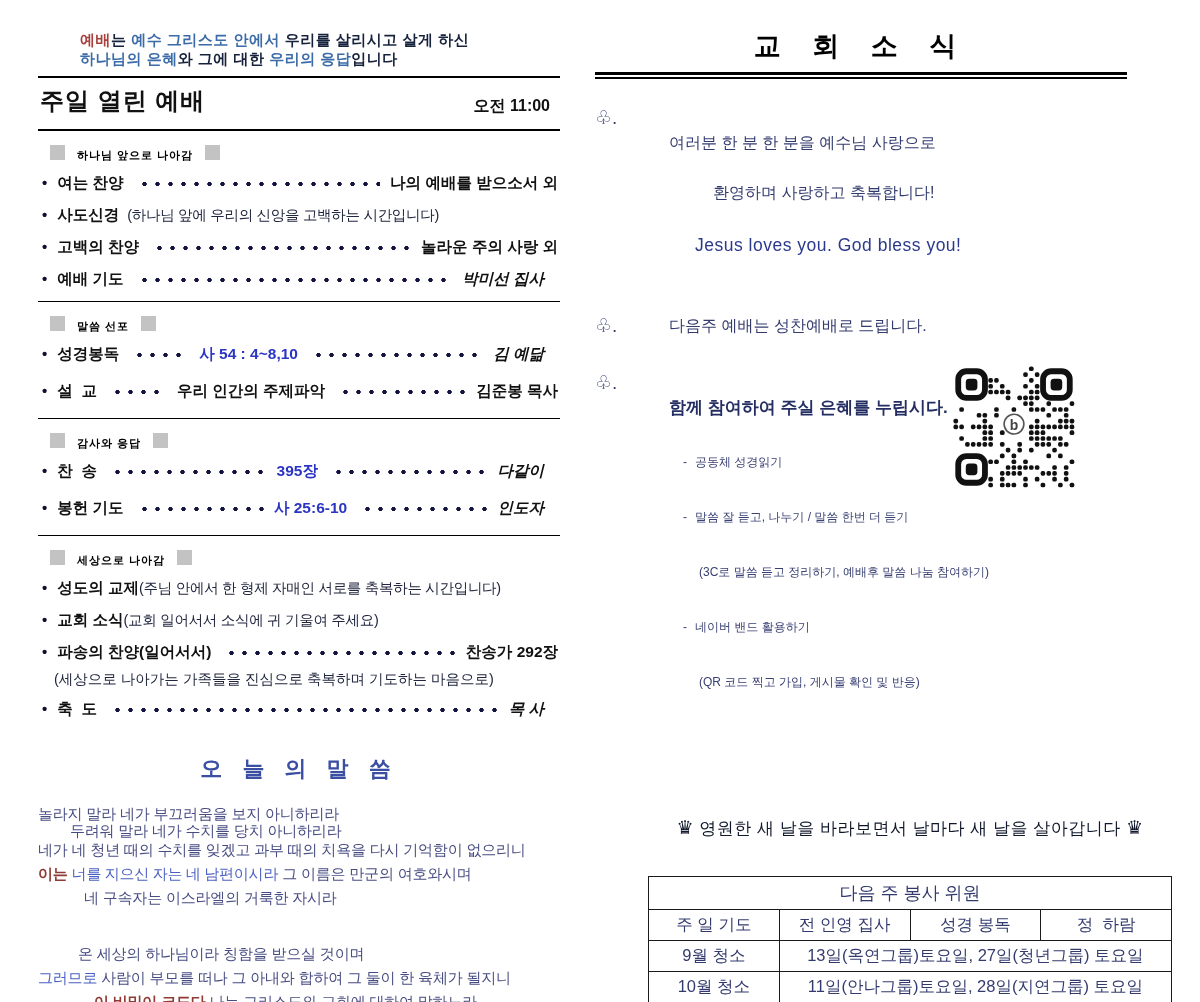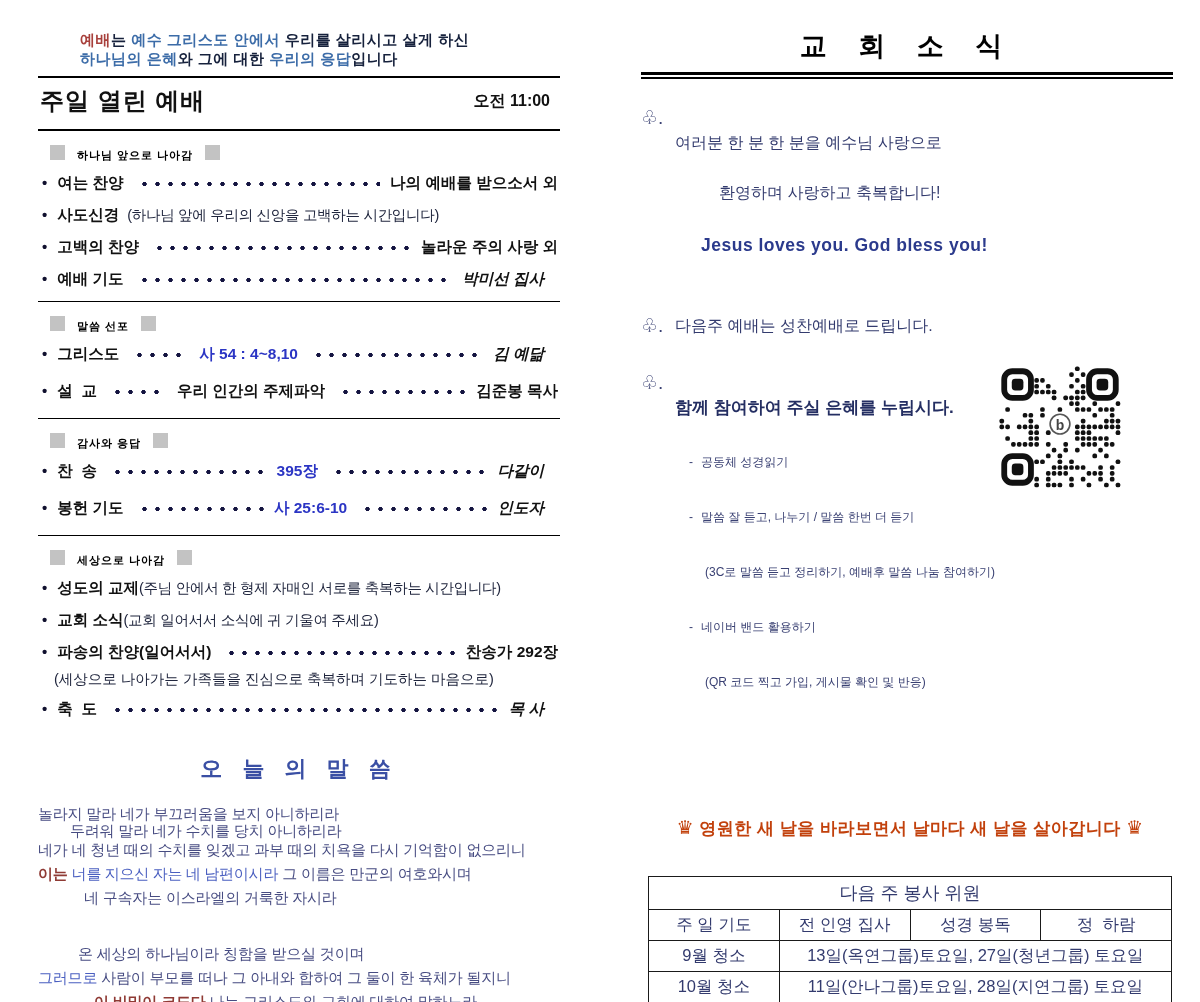--- a/index.html
+++ b/index.html
@@ -3,31 +3,31 @@
 <meta charset="utf-8">
 <style>
   * { margin:0; padding:0; box-sizing:border-box; }
   html,body { background:#fff; }
   body {
     width:1200px; height:1002px; position:relative; overflow:hidden;
     font-family:"Liberation Sans","DejaVu Sans",sans-serif;
     color:#111;
   }
   .col-left { position:absolute; left:38px; top:30px; width:522px; }
-  .col-right { position:absolute; left:641px; top:28px; width:532px; }
+  .col-right { position:absolute; left:595px; top:28px; width:532px; }
   .bottom-right { position:absolute; left:640px; top:816px; width:540px; }
 
   
   .intro { padding-left:42px; font-size:15px; font-weight:bold; line-height:19px; letter-spacing:.5px; }
   .c-red { color:#a8403c; }
   .c-blue { color:#3c6ca8; }
   .c-dark { color:#16213c; }
   .rule { border-top:2px solid #000; margin-top:8px; }
   .rule.thin { border-top-width:1.5px; }
-  .title-row { display:flex; align-items:center; justify-content:space-between; padding:7px 4px 4px 2px; }
+  .title-row { display:flex; align-items:flex-end; justify-content:space-between; padding:7px 4px 4px 2px; }
   .service-title { font-size:24px; font-weight:bold; letter-spacing:1px; }
   .service-time { font-size:16px; font-weight:bold; padding-right:6px; }
 
   .sec-header { text-align:left; font-size:11px; font-weight:bold; color:#000000; margin:14px 0 10px; letter-spacing:1px; }
   .sq { display:inline-block; width:15px; height:15px; background:#c3c3c3; vertical-align:-1px; margin:0 12px; }
   .row { display:flex; align-items:baseline; font-size:15.5px; font-weight:bold; margin:0 2px 11px 4px; white-space:pre; }
   .sec-sparse .row { margin-bottom:16px; }
   .bullet { font-size:15px; margin-right:10px; color:#10102e; }
   .leader { flex:1 1 auto; align-self:center; height:6px; margin:0 10px;
     background-image:radial-gradient(circle, #141440 2px, rgba(0,0,0,0) 2.3px);
@@ -50,32 +50,32 @@
   .ind2 { padding-left:46px; }
   .ind3 { padding-left:40px;margin-top:32px; }
   .ind4 { padding-left:56px; }
 
   
   .church-title { text-align:center; font-size:27px; font-weight:bold; color:#000; letter-spacing:12px; padding-bottom:8px; }
   .dbl-line { height:7px; border-top:3px solid #000; border-bottom:2px solid #000; }
   .news { color:#333b6e; }
   .news-item { display:flex; margin-top:26px; font-size:16px; line-height:25px; }
   .clover { flex:0 0 34px; font-size:19px; color:#3a4173; }
-  .news-body { flex:1; white-space:pre-line; }
-  .news-en { color:#2b3a8c; font-weight:bold; font-size:17.5px; letter-spacing:.5px; padding-left:26px; margin-top:3px; }
+  .news-body { flex:1; white-space:pre-line;margin-left:40px; }
+  .news-en { color:#2b3a8c; font-weight:normal; font-size:17.5px; letter-spacing:.5px; padding-left:26px; margin-top:3px; }
   .news-line2 { padding-left:44px; }
   .news-strong { font-weight:bold; font-size:17px; color:#242e62; }
   .sub { margin:5px 0 0 14px; font-size:12px; line-height:25px; color:#3a4173; white-space:pre; }
   .sub .dash { margin-right:8px; }
   .sub.paren { margin-left:30px; }
   .qr-wrap { position:absolute; left:358px; top:338px; width:122px; height:122px; }
   .qr-wrap svg { width:100%; height:100%; }
 
   
-  .crown-line { text-align:center; color:#c2410c; font-weight:bold; font-size:17px; letter-spacing:.5px; white-space:pre; }
+  .crown-line { text-align:center; color:#0f172a; font-weight:normal; font-size:17px; letter-spacing:.5px; white-space:pre; }
   .crown { font-size:19px; }
   table.duty { border-collapse:collapse; width:524px; margin:36px auto 0; color:#333b6e; table-layout:fixed;padding-left:8px; }
   table.duty th, table.duty td { border:1.6px solid #1a1a1a; text-align:center; font-size:16.5px; padding:4px 2px; height:29px; white-space:pre; }
   table.duty th { font-size:18px; font-weight:normal; }
   .w1 { width:116px; } .w2 { width:168px; } .w3 { width:118px; } .w4 { width:122px; }
 </style>
 </head>
 <body>
 
 <div class="col-left">
@@ -97,21 +97,21 @@
     <div class="row"><span class="bullet">•</span><span class="label">여는 찬양</span><span class="leader"></span><span class="value">나의 예배를 받으소서 외</span></div>
     <div class="row"><span class="bullet">•</span><span class="label">사도신경</span><span class="note" style="margin-left:8px">(하나님 앞에 우리의 신앙을 고백하는 시간입니다)</span></div>
     <div class="row"><span class="bullet">•</span><span class="label">고백의 찬양</span><span class="leader"></span><span class="value">놀라운 주의 사랑 외</span></div>
     <div class="row"><span class="bullet">•</span><span class="label">예배 기도</span><span class="leader"></span><span class="value pad-r">박미선 집사</span></div>
   </div>
 
   <div class="rule thin"></div>
 
   <div class="sec-sparse">
     <div class="sec-header"><span class="sq"></span><span>말씀 선포</span><span class="sq"></span></div>
-    <div class="row"><span class="bullet">•</span><span class="label">그리스도</span><span class="leader short"></span><span class="mid-blue">사 54 : 4~8,10</span><span class="leader"></span><span class="value pad-r">김 예닮</span></div>
+    <div class="row"><span class="bullet">•</span><span class="label">성경봉독</span><span class="leader short"></span><span class="mid-blue">사 54 : 4~8,10</span><span class="leader"></span><span class="value pad-r">김 예닮</span></div>
     <div class="row"><span class="bullet">•</span><span class="label">설  교</span><span class="leader short"></span><span>우리 인간의 주제파악</span><span class="leader"></span><span class="value">김준봉 목사</span></div>
   </div>
 
   <div class="rule thin"></div>
 
   <div class="sec-sparse">
     <div class="sec-header"><span class="sq"></span><span>감사와 응답</span><span class="sq"></span></div>
     <div class="row"><span class="bullet">•</span><span class="label">찬  송</span><span class="leader"></span><span class="mid-blue">395장</span><span class="leader"></span><span class="value pad-r">다같이</span></div>
     <div class="row"><span class="bullet">•</span><span class="label">봉헌 기도</span><span class="leader"></span><span class="mid-blue">사 25:6-10</span><span class="leader"></span><span class="value pad-r">인도자</span></div>
   </div>

